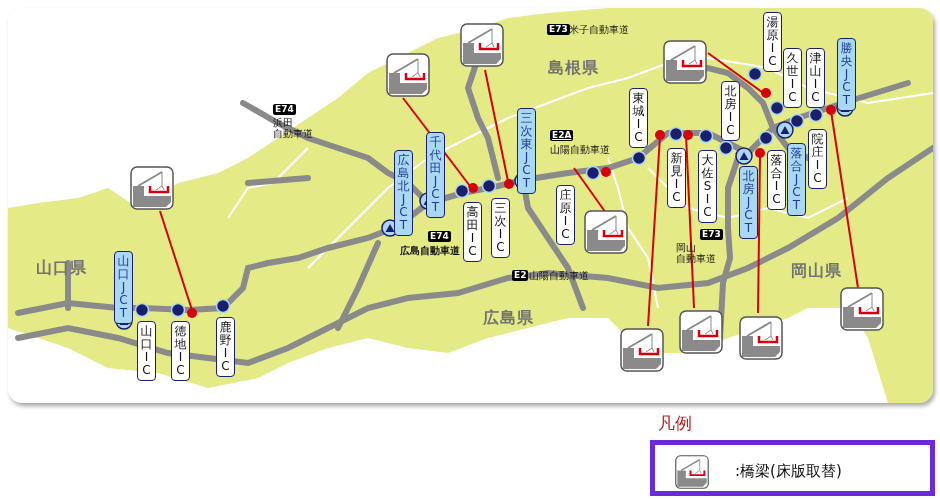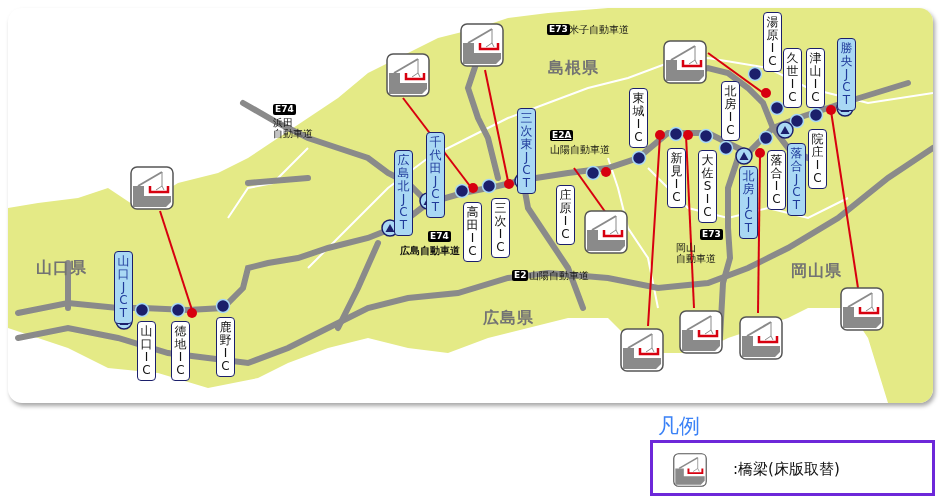--- a/index.html
+++ b/index.html
@@ -13,23 +13,23 @@
          justify-content:flex-start; font-size:12px; line-height:13px;
          color:#111; background:#fff; border:1.5px solid #1b1f6b; border-radius:4px;
          padding:3px 1px; width:15px; box-sizing:content-box; }
   .lbl.jct { background:#a9d8f4; color:#1f3a9a; }
   .lbl span { display:block; text-align:center; }
   .road-badge { position:absolute; background:#000000; color:#fff; font-weight:bold;
                 font-size:9px; line-height:11px; padding:0 2px; border-radius:2px; }
   .road-name { position:absolute; font-size:10px; line-height:11px; color:#111; }
   .pref { position:absolute; font-size:16px; color:#737373; letter-spacing:1px;font-weight:bold; }
   .bridge-icon { position:absolute; width:44px; height:44px; }
-  #legend-title { position:absolute; left:658px; top:412px; font-size:21px; color:#3b82f6;text-align:center; }
+  #legend-title { position:absolute; left:658px; top:412px; font-size:17px; color:#b91c1c;text-align:center; }
   #legend-box { position:absolute; left:650px; top:440px; width:285px; height:56px;
-                border:3px solid #6d28d9; box-sizing:border-box; background:#fff; }
+                border:5px solid #6d28d9; box-sizing:border-box; background:#fff; }
   #legend-icon { position:absolute; left:20px; top:10px; width:34px; height:34px; }
   #legend-text { position:absolute; left:80px; top:17px; font-size:15px; color:#111; }
 </style>
 </head>
 <body>
 
 <div id="map-card">
   <svg id="map-svg" width="925" height="395" viewBox="0 0 925 395">
 
     <path fill="#e4ea86" d="

